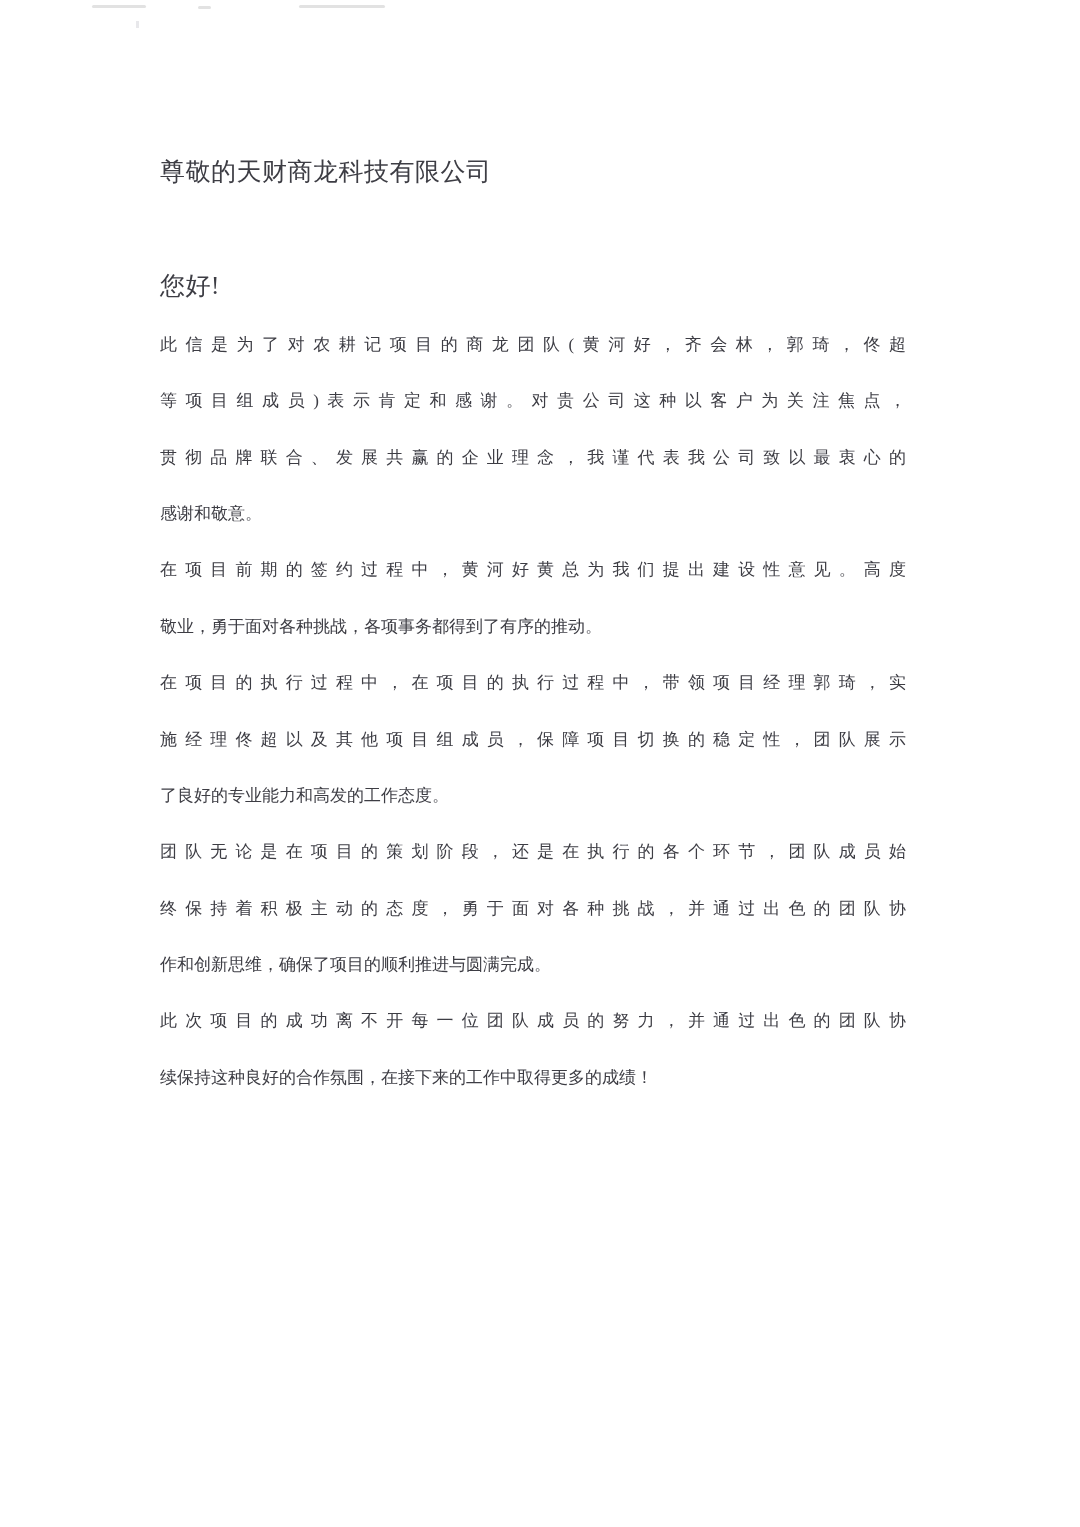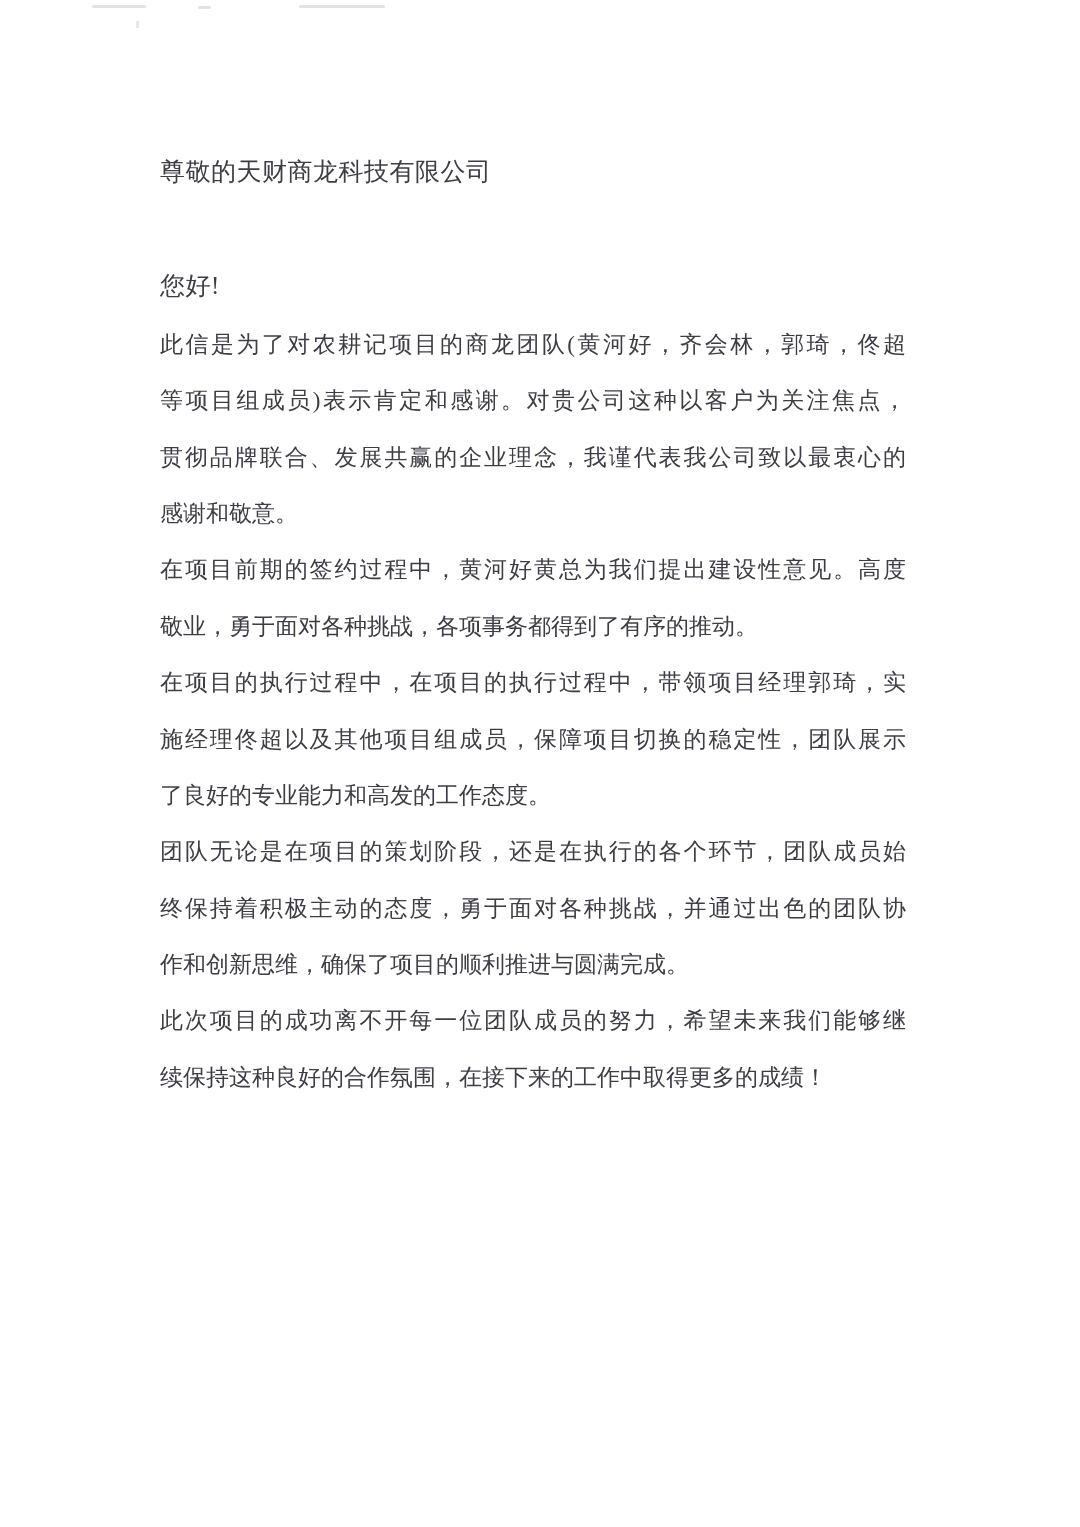--- a/index.html
+++ b/index.html
@@ -3,21 +3,21 @@
 <meta charset="utf-8">
 <style>
   html,body{margin:0;padding:0;background:#ffffff;}
   #page{
     position:relative;width:1080px;height:1173px;background:#ffffff;overflow:hidden;
     font-family:"Liberation Serif", serif;color:#3d3d44;padding-left:30px;
   }
   .txt{position:absolute;white-space:nowrap;font-size:25px;color:#3d3d44;letter-spacing:.5px;}
   .bodyline{
     position:absolute;left:160px;width:746px;height:54px;line-height:54px;
-    font-size:23px;color:#3d3d44;white-space:nowrap;
+    font-size:17px;color:#3d3d44;white-space:nowrap;
     text-align:justify;text-align-last:justify;text-justify:inter-character;
   }
   .bodyline.last{text-align:right;text-align-last:left;}
   .streak{position:absolute;background:#e2e2e2;height:3px;border-radius:2px;}
   .speck{position:absolute;width:3px;height:7px;background:#d9d9de;opacity:.6;}
   #seal{
     position:absolute;left:574px;top:1140px;width:300px;height:300px;
     mix-blend-mode:multiply;opacity:.93;
   }
   #seal text{font-family:"Liberation Serif", serif;}
@@ -42,21 +42,21 @@
     <div class="bodyline" style="top:431px;">贯彻品牌联合、发展共赢的企业理念，我谨代表我公司致以最衷心的</div>
     <div class="bodyline last" style="top:487px;">感谢和敬意。</div>
     <div class="bodyline" style="top:543px;">在项目前期的签约过程中，黄河好黄总为我们提出建设性意见。高度</div>
     <div class="bodyline last" style="top:600px;">敬业，勇于面对各种挑战，各项事务都得到了有序的推动。</div>
     <div class="bodyline" style="top:656px;">在项目的执行过程中，在项目的执行过程中，带领项目经理郭琦，实</div>
     <div class="bodyline" style="top:713px;">施经理佟超以及其他项目组成员，保障项目切换的稳定性，团队展示</div>
     <div class="bodyline last" style="top:769px;">了良好的专业能力和高发的工作态度。</div>
     <div class="bodyline" style="top:825px;">团队无论是在项目的策划阶段，还是在执行的各个环节，团队成员始</div>
     <div class="bodyline" style="top:882px;">终保持着积极主动的态度，勇于面对各种挑战，并通过出色的团队协</div>
     <div class="bodyline last" style="top:938px;">作和创新思维，确保了项目的顺利推进与圆满完成。</div>
-    <div class="bodyline" style="top:994px;">此次项目的成功离不开每一位团队成员的努力，希望未来我们能够继</div>
+    <div class="bodyline" style="top:994px;">此次项目的成功离不开每一位团队成员的努力，并通过出色的团队协</div>
     <div class="bodyline last" style="top:1051px;">续保持这种良好的合作氛围，在接下来的工作中取得更多的成绩！</div>
   </div>
 
   <div class="txt" style="left:160px;top:1179px;">感谢大家的付出!</div>
 
   <div class="txt" style="left:548px;top:1289px;">深圳市农耕记餐饮有限公司</div>
   <div class="txt" style="left:655px;top:1349px;letter-spacing:1px;">2024/05/21</div>
 
   <svg id="seal" viewBox="-150 -150 300 300" xmlns="http://www.w3.org/2000/svg">
     <defs>

